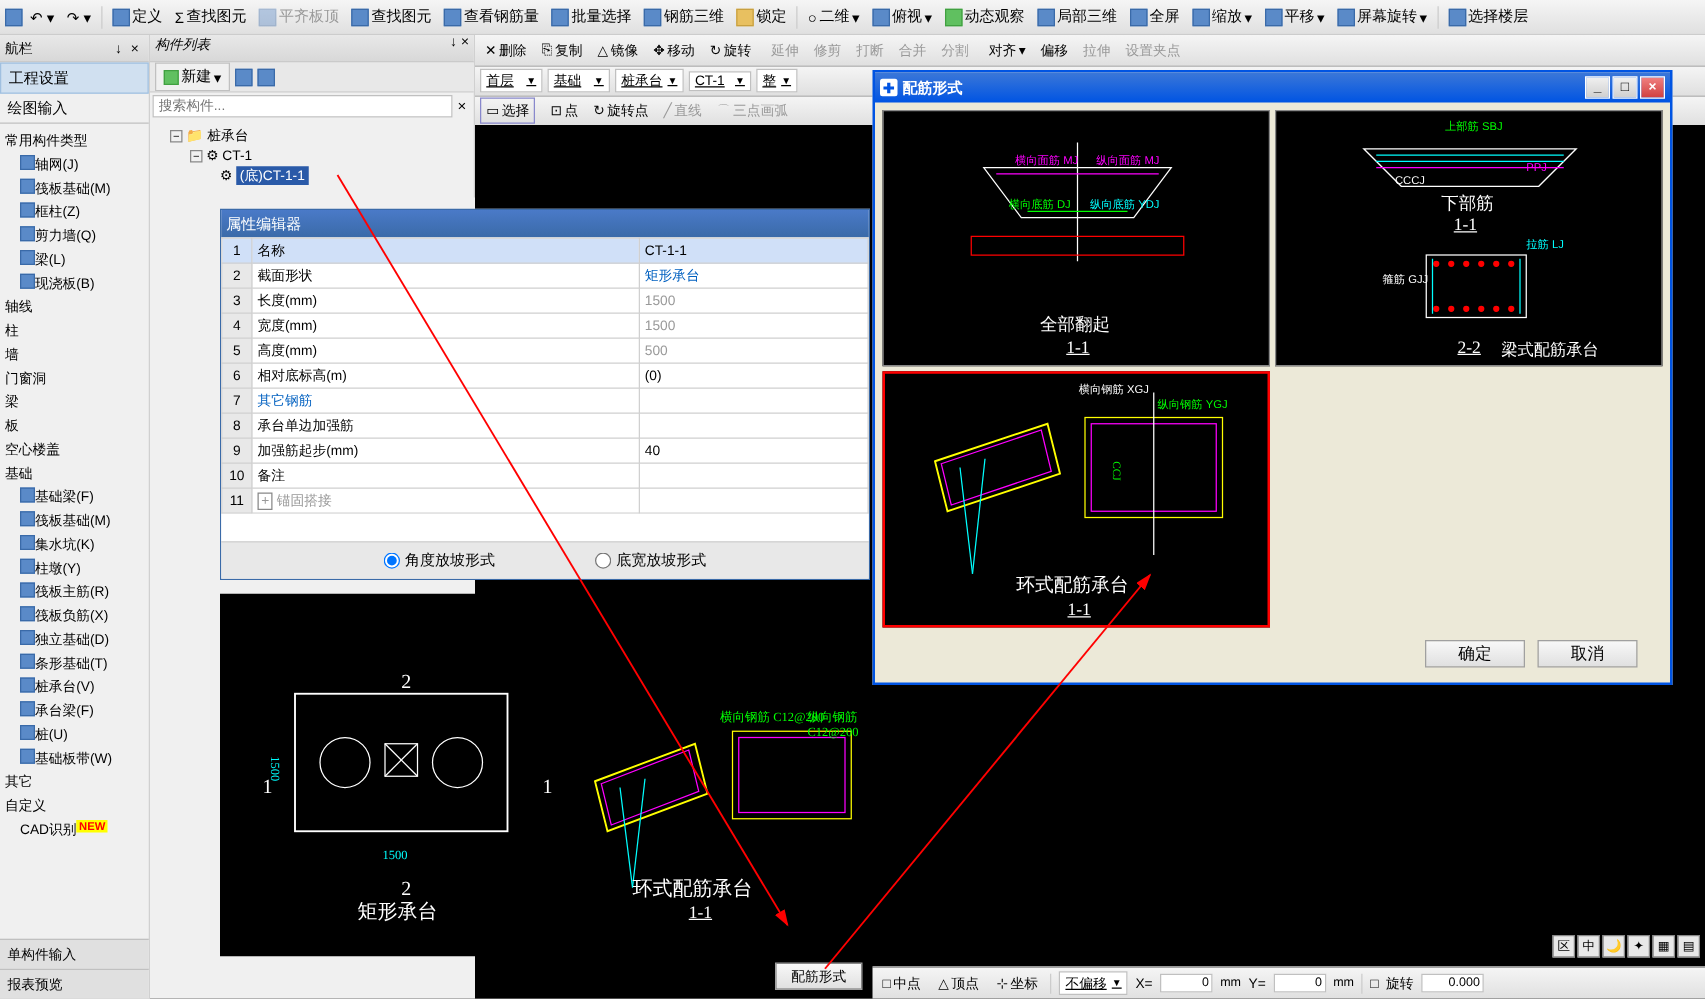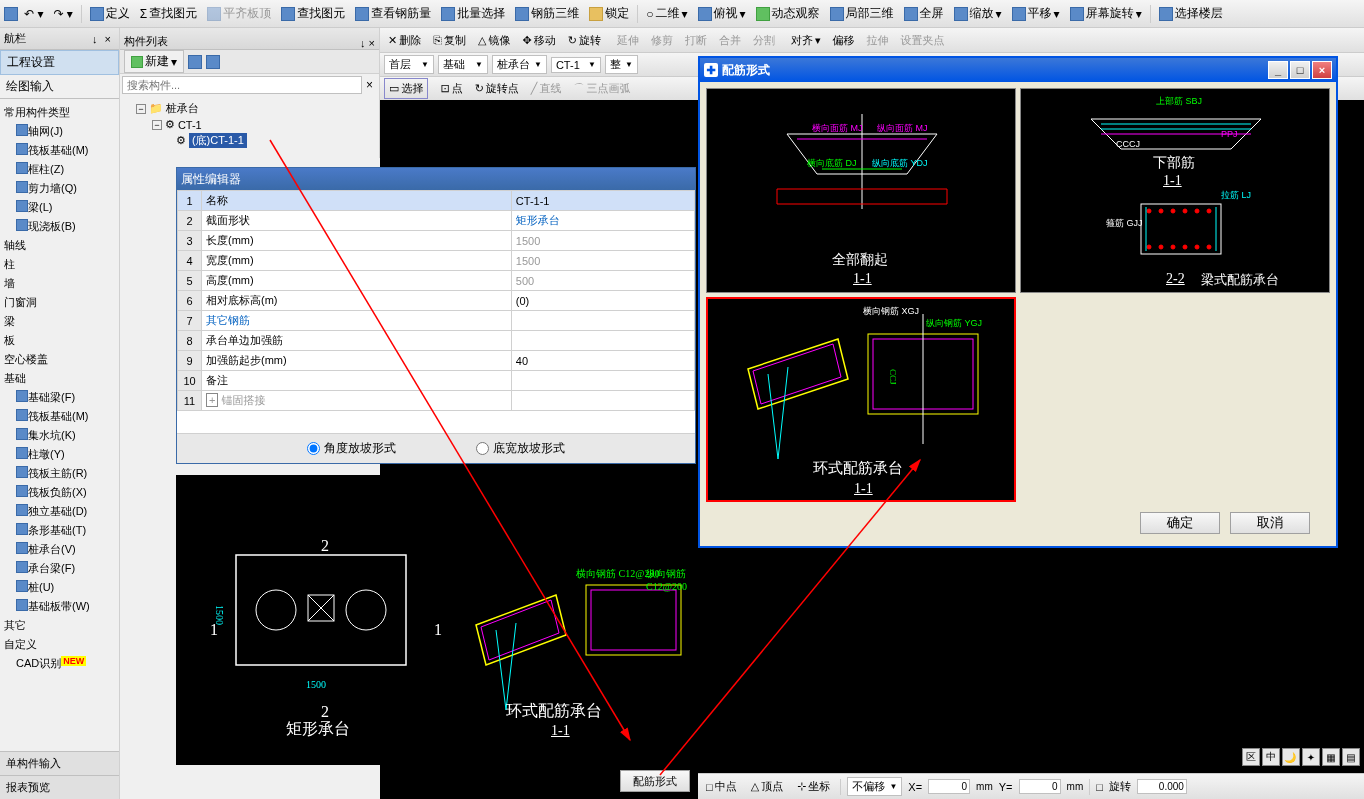--- a/index.html
+++ b/index.html
@@ -19,21 +19,21 @@
 .nav-close { cursor: pointer; padding: 0 4px; }
 .nav-section { padding: 3px 6px; cursor: pointer; }
 .nav-section.active { background: #d0e0f0; border: 1px solid #a0c0e0; }
 .nav-tree { padding: 4px 0; }
 .nav-item { padding: 2px 4px 2px 16px; cursor: pointer; display: flex; align-items: flex-start; gap: 0; font-size: 11px; white-space: nowrap; }
 .nav-icon { width: 12px; height: 12px; background: #5a8ac8; border: 1px solid #3a6aa8; flex-shrink: 0; }
 .nav-group { padding: 2px 4px; font-size: 11px; }
 
 
 .comp-panel { position: absolute; left: 120px; top: 28px; width: 260px; height: 130px; background: #f0f0f0; border-right: 1px solid #d0d0d0; }
-.comp-header { height: 22px; background: linear-gradient(#e8e8e8, #d8d8d8); border-bottom: 1px solid #c0c0c0; display: flex; align-items: flex-end; justify-content: space-between; padding: 0 4px; font-size: 11px; }
+.comp-header { height: 22px; background: linear-gradient(#e8e8e8, #d8d8d8); border-bottom: 1px solid #c0c0c0; display: flex; align-items: flex-start; justify-content: space-between; padding: 0 4px; font-size: 11px; font-style: italic; }
 .comp-toolbar { height: 24px; background: #e8e8e8; display: flex; align-items: center; padding: 0 4px; gap: 4px; border-bottom: 1px solid #d0d0d0; }
 .comp-new { display: flex; align-items: center; gap: 2px; padding: 2px 6px; border: 1px solid #c0c0c0; background: #f0f0f0; cursor: pointer; }
 .comp-search { height: 22px; padding: 2px; display: flex; }
 .comp-search input { flex: 1; border: 1px solid #c0c0c0; padding: 1px 4px; font-size: 11px; }
 .comp-tree { padding: 4px; font-size: 11px; }
 .tree-node { padding: 1px 0 1px 12px; display: flex; align-items: center; gap: 3px; }
 .tree-toggle { width: 10px; height: 10px; border: 1px solid #888; display: inline-flex; align-items: center; justify-content: center; font-size: 9px; cursor: pointer; }
 .tree-selected { background: #2a5aa8; color: #fff; padding: 0 3px; }
 
 
@@ -52,21 +52,21 @@
 
 .preview-area { position: absolute; left: 176px; top: 475px; width: 520px; height: 290px; background: #000; }
 
 
 .config-btn { position: absolute; left: 620px; top: 770px; width: 70px; height: 22px; background: linear-gradient(#f8f8f8, #e0e0e0); border: 1px solid #a0a0a0; cursor: pointer; font-size: 11px; }
 
 
 .right-area { position: absolute; left: 380px; top: 28px; right: 0; height: 771px; background: #000; }
 .right-toolbar { height: 24px; background: linear-gradient(#f5f5f5, #e0e0e0); display: flex; align-items: center; padding: 0 4px; gap: 4px; }
 .right-toolbar2 { height: 24px; background: linear-gradient(#f5f5f5, #e0e0e0); display: flex; align-items: center; padding: 0 4px; gap: 4px; border-top: 1px solid #ccc; }
-.dropdown { border: 1px solid #c0c0c0; background: #fff; padding: 1px 4px; font-size: 11px; min-width: 50px; display: flex; align-items: center; justify-content: space-between; cursor: pointer; }
+.dropdown { border: 1px solid #c0c0c0; background: #fff; padding: 1px 4px; font-size: 11px; min-width: 50px; display: flex; align-items: center; justify-content: space-between; cursor: pointer; text-decoration: underline; }
 .dropdown::after { content: "▼"; font-size: 8px; margin-left: 4px; }
 .toolbar-btn { padding: 2px 4px; cursor: pointer; display: flex; align-items: center; gap: 2px; font-size: 11px; white-space: nowrap; }
 
 
 .dialog { position: absolute; left: 698px; top: 56px; width: 640px; background: #ece9d8; border: 2px solid #0054e3; z-index: 100; }
 .dialog-title { height: 24px; background: linear-gradient(#3b77d8, #0054e3); color: #fff; display: flex; align-items: center; justify-content: space-between; padding: 0 4px; font-size: 12px; font-weight: bold; }
 .dialog-title-left { display: flex; align-items: center; gap: 4px; }
 .dialog-ctrls { display: flex; gap: 2px; }
 .dialog-ctrl { width: 20px; height: 18px; background: linear-gradient(#f0f0f0, #d0d0d0); border: 1px solid #fff; display: flex; align-items: center; justify-content: center; cursor: pointer; font-size: 11px; color: #000; }
 .dialog-ctrl.close { background: linear-gradient(#f08080, #d04040); color: #fff; }

